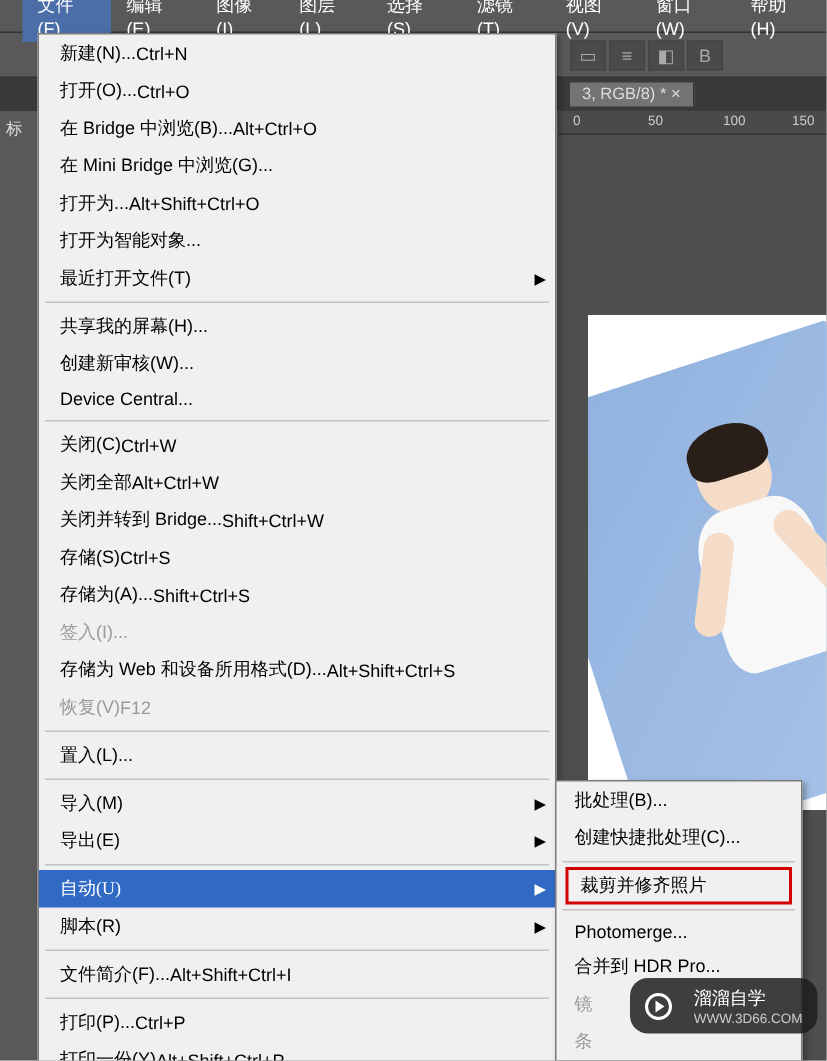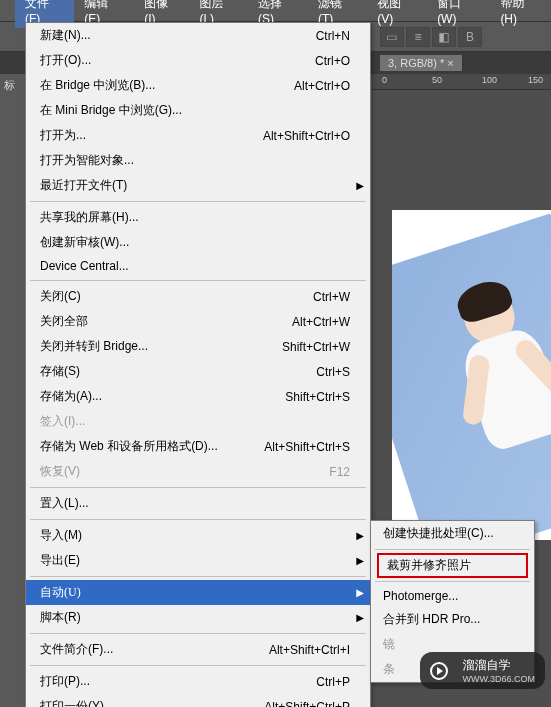--- a/index.html
+++ b/index.html
@@ -118,21 +118,21 @@
       left: 25px;
       top: 22px;
       width: 346px;
       background: #f0f0f0;
       border: 1px solid #7b7b7b;
       box-shadow: 2px 2px 4px rgba(0,0,0,0.3);
       z-index: 10;
     }
     .menu-item {
       display: flex;
-      justify-content: space-between;
+      justify-content: flex-start;
       align-items: center;
       padding: 4px 20px 4px 14px;
       color: #000;
       cursor: default;
       position: relative;
     }
     .menu-item.disabled { color: #9a9a9a; }
     .menu-item.highlighted { background: #316ac5; color: #fff; font-family: Liberation Serif, serif; }
     .menu-sep { height: 1px; background: #c0c0c0; margin: 3px 4px; }
     .submenu-arrow { position: absolute; right: 6px; font-size: 10px; }
@@ -339,20 +339,21 @@
       <span>打印(P)...</span>
       <span class="shortcut">Ctrl+P</span>
     </div>
     <div class="menu-item">
       <span>打印一份(Y)</span>
       <span class="shortcut">Alt+Shift+Ctrl+P</span>
     </div>
   </div>
 
 <div class="submenu" id="auto-submenu">
+    <div class="sub-item">批处理(B)...</div>
     <div class="sub-item">创建快捷批处理(C)...</div>
     <div class="menu-sep"></div>
     <div class="highlight-box">裁剪并修齐照片</div>
     <div class="menu-sep"></div>
     <div class="sub-item">Photomerge...</div>
     <div class="sub-item">合并到 HDR Pro...</div>
     <div class="sub-item disabled">镜</div>
     <div class="sub-item disabled">条</div>
   </div>
 

